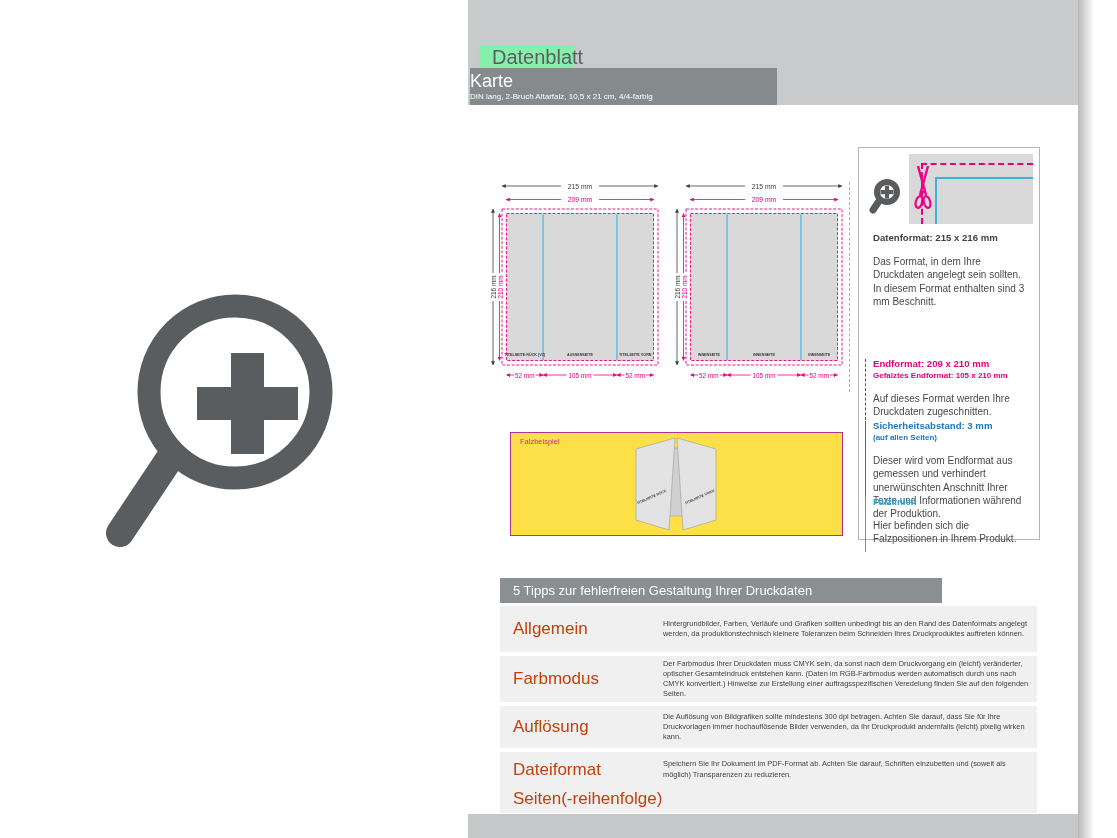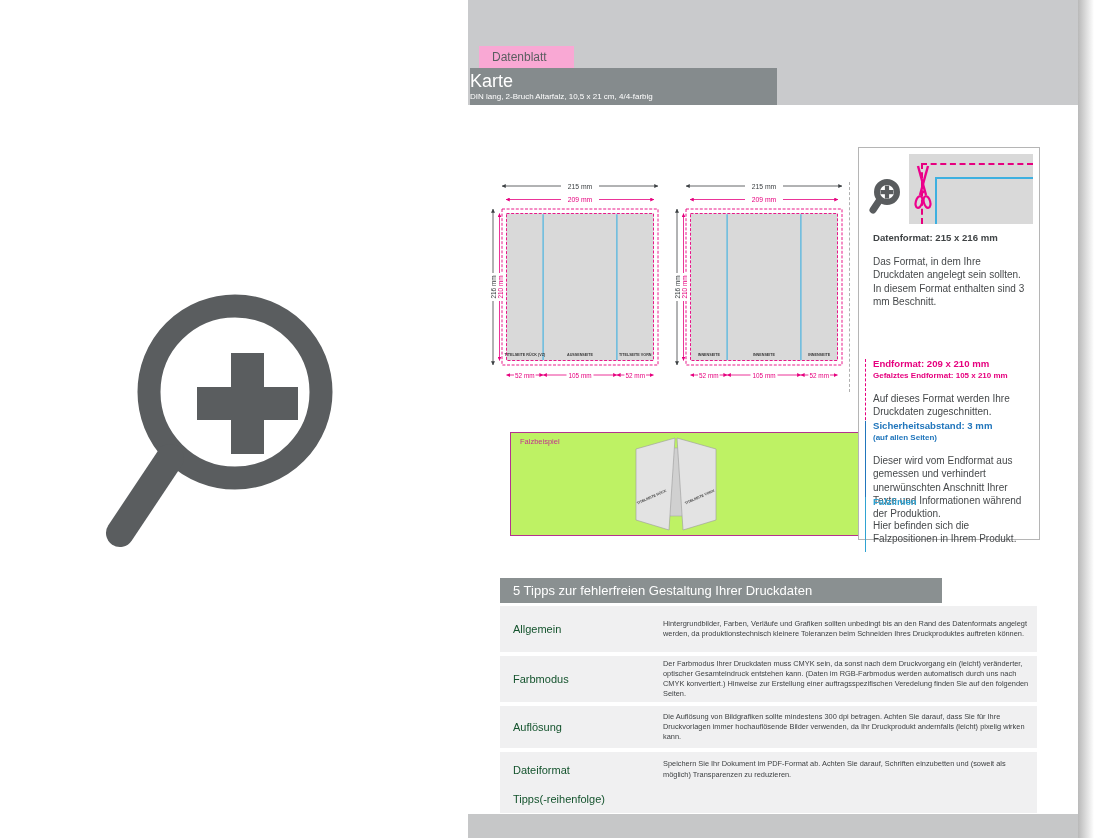--- a/index.html
+++ b/index.html
@@ -1,40 +1,40 @@
 <!DOCTYPE html>
 <html><head>
 <meta charset="utf-8">
 <style>
   html,body{margin:0;padding:0;background:#fff;}
   body{width:1117px;height:838px;position:relative;font-family:"Liberation Sans",sans-serif;overflow:hidden;}
   .abs{position:absolute;}
   
-  .tab{background:#f9a8d4;color:#5a5e60;font-size:12px;line-height:23px;padding-left:13px;}
+  .tab{background:#86efac;color:#5a5e60;font-size:20px;line-height:23px;padding-left:13px;}
   .prodbar{background:#858b8d;color:#fff;text-align:left;padding-right:18px;box-sizing:border-box;}
   .prodbar .t{font-size:18px;line-height:20px;margin-top:3px;}
   .prodbar .s{font-size:8px;line-height:11px;}
   
   .info-panel{background:#fff;border:1px solid #b5b5b5;}
   .illus{background:#d9d9d9;overflow:hidden;}
   .info-sec{position:absolute;left:14px;width:152px;color:#46494b;}
   .info-sec h3{font-size:9.6px;font-weight:bold;margin:0 0 2px;color:#3f4345;}
   .info-sec .sub{font-size:8px;font-weight:bold;margin:0 0 1px;}
   .info-sec p{margin:12px 0 9px;font-size:10px;line-height:1.33;}
   .mgline{position:absolute;left:-8px;top:1px;bottom:3px;}
   .h-mag{color:#e6007e !important;}
   .h-blue{color:#2176bc !important;}
   .h-cyan{color:#2fa3d2 !important;}
   
-  .foldbox{border:1px solid #b5338f;background:#bef264;padding-left:21px;}
+  .foldbox{border:1px solid #b5338f;background:#fde047;}
   .foldbox .lbl{position:absolute;left:9px;top:4px;font-size:7.5px;color:#c2308f;}
   
   .tips-title{background:#8a9091;color:#fff;font-size:13px;line-height:25px;padding-left:13px;box-sizing:border-box;}
   .tip-row{position:absolute;left:500px;width:537px;background:#f0f0f1;display:flex;align-items:center;box-sizing:border-box;}
-  .tip-label{width:150px;padding-left:13px;font-size:11px;color:#14532d;flex-shrink:0;}
+  .tip-label{width:150px;padding-left:13px;font-size:17px;color:#c2410c;flex-shrink:0;}
   .tip-text{flex:1;font-size:7.4px;line-height:1.36;color:#3e4143;padding:4px 4px 4px 0;}
 </style>
 </head>
 <body>
 
 <div class="abs" style="left:468px;top:0;width:610px;height:105px;background:#c9cacc;"></div>
 <div class="abs" style="left:468px;top:814px;width:610px;height:24px;background:#c6c7c8;"></div>
 <div class="abs" style="left:1078px;top:0;width:16px;height:838px;background:linear-gradient(to right,rgba(70,70,70,.38),rgba(70,70,70,0));"></div>
 
 <div class="abs tab" style="left:479px;top:46px;width:82px;height:23px;">Datenblatt</div>
@@ -203,14 +203,14 @@
 </div>
 <div class="tip-row" style="top:706px;height:42px;">
   <div class="tip-label">Auflösung</div>
   <div class="tip-text">Die Auflösung von Bildgrafiken sollte mindestens 300 dpi betragen. Achten Sie darauf, dass Sie für Ihre Druckvorlagen immer hochauflösende Bilder verwenden, da Ihr Druckprodukt andernfalls (leicht) pixelig wirken kann.</div>
 </div>
 <div class="tip-row" style="top:752px;height:35px;">
   <div class="tip-label">Dateiformat</div>
   <div class="tip-text">Speichern Sie Ihr Dokument im PDF-Format ab. Achten Sie darauf, Schriften einzubetten und (soweit als möglich) Transparenzen zu reduzieren.</div>
 </div>
 <div class="tip-row" style="top:785px;height:28px;">
-  <div class="tip-label">Tipps(-reihenfolge)</div>
+  <div class="tip-label">Seiten(-reihenfolge)</div>
 </div>
 
 </body></html>

